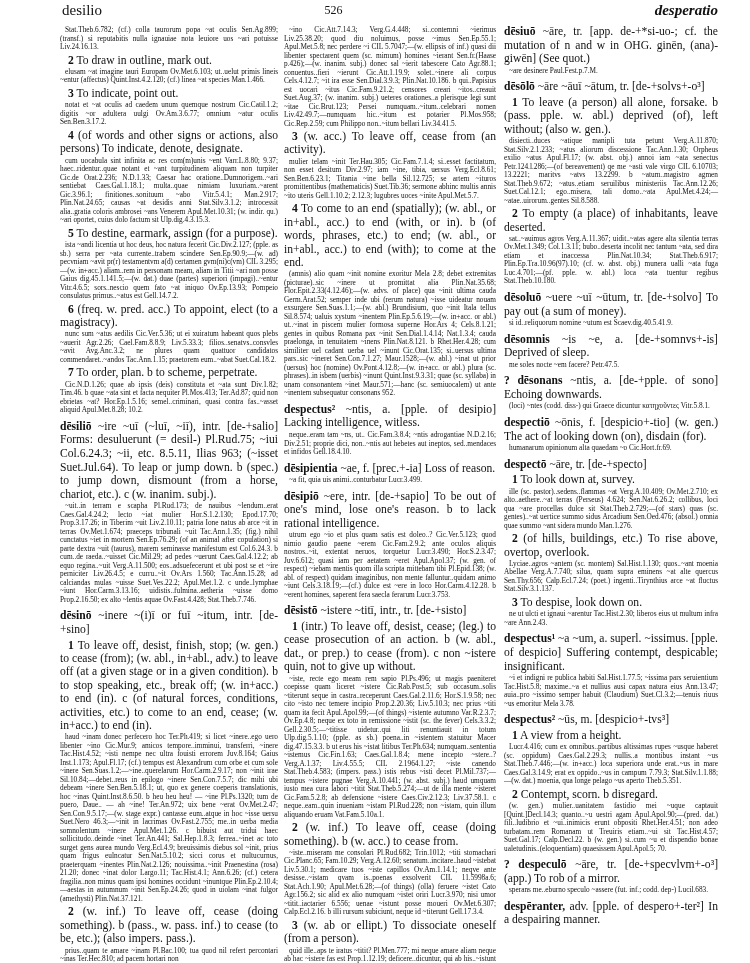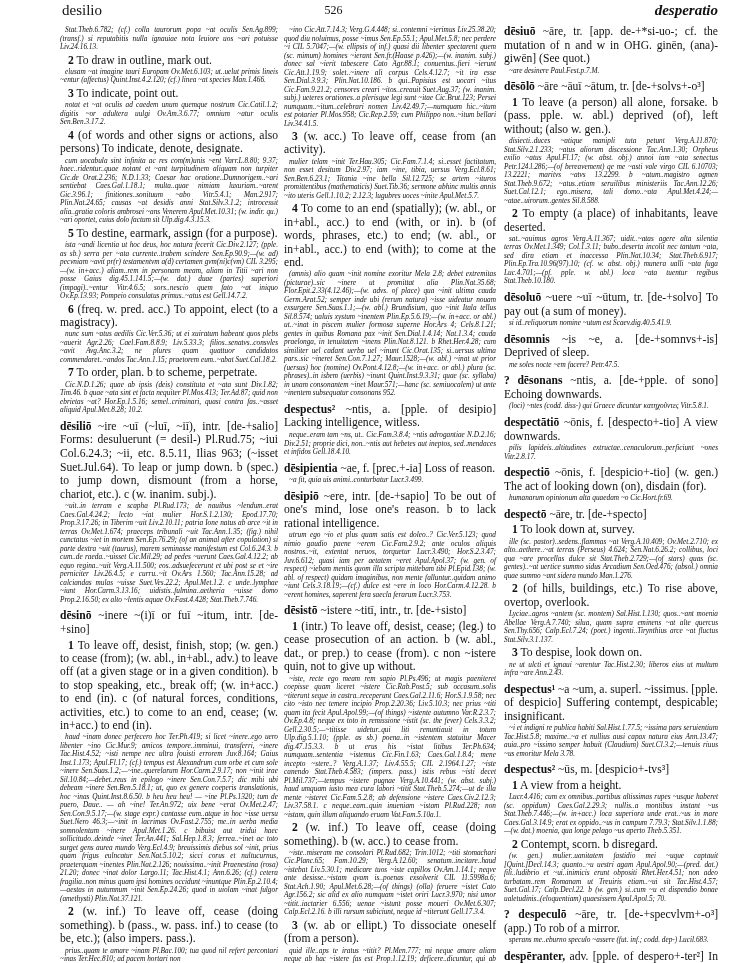--- a/index.html
+++ b/index.html
@@ -11,21 +11,21 @@
   .col { position: absolute; top: 25px; width: 184px; font-family: "Liberation Serif", serif; }
   .col1 { left: 60px; width: 184px; }
   .col2 { left: 250px; width: 244px; left: 284px; width: 212px; }
   .col3 { left: 504px; width: 214px; }
   .col1 { width: 218px; left: 60px; }
   .entry { margin-bottom: 5px; }
   .head { font-size: 11.6px; line-height: 13.6px; text-align: justify; }
   .lemma { font-weight: bold; }
   .sense { font-size: 11.6px; line-height: 13.4px; text-indent: 8px; margin-top: 2px; text-align: justify; }
   .snum { font-weight: bold; }
-  .cite { font-size: 7.3px; line-height: 8.5px; text-align: justify; text-indent: 5px; margin-top: 1px; font-style: italic; }
+  .cite { font-size: 7.3px; line-height: 8.5px; text-align: justify; text-indent: 5px; margin-top: 1px; }
 </style>
 </head>
 <body>
 
 <div class="header">
   <span class="hw-left">desilio</span>
   <span class="pageno">526</span>
   <span class="hw-right">desperatio</span>
 </div>
 
@@ -105,24 +105,20 @@
     </div>
     <div class="entry">
       <div class="head"><span class="lemma">dēsomnis</span> <span>~is ~e, a. [de-+somnvs+-is] Deprived of sleep.</span></div>
       <div class="cite">me soles nocte ~em facere? Petr.47.5.</div>
     </div>
     <div class="entry">
       <div class="head"><span class="lemma">? dēsonans</span> <span>~ntis, a. [de-+pple. of sono] Echoing downwards.</span></div>
       <div class="cite">(loci) ~ntes (codd. diss-) qui Graece dicuntur κατηχοῦντες Vitr.5.8.1.</div>
     </div>
     <div class="entry">
-      <div class="head"><span class="lemma">despectātiō</span> <span>~ōnis, f. [despecto+-tio] A view downwards.</span></div>
-      <div class="cite">pilis lapideis..altitudines extructae..cenaculorum..perficiunt ~ones Vitr.2.8.17.</div>
-    </div>
-    <div class="entry">
       <div class="head"><span class="lemma">despectiō</span> <span>~ōnis, f. [despicio+-tio] (w. gen.) The act of looking down (on), disdain (for).</span></div>
       <div class="cite">humanarum opinionum alta quaedam ~o Cic.Hort.fr.69.</div>
     </div>
     <div class="entry">
       <div class="head"><span class="lemma">despectō</span> <span>~āre, tr. [de-+specto]</span></div>
       <div class="sense"><span class="snum">1</span> <span>To look down at, survey.</span></div>
       <div class="cite">ille (sc. pastor)..sedens..flammas ~at Verg.A.10.409; Ov.Met.2.710; ex alto..aethere..~at terras (Perseus) 4.624; Sen.Nat.6.26.2; collibus, loci qua ~are procellas dulce sit Stat.Theb.2.729;—(of stars) quas (sc. gentes)..~at uertice summo sidus Arcadium Sen.Oed.476; (absol.) omnia quae summo ~ant sidera mundo Man.1.276.</div>
       <div class="sense"><span class="snum">2</span> <span>(of hills, buildings, etc.) To rise above, overtop, overlook.</span></div>
       <div class="cite">Lyciae..agros ~antem (sc. montem) Sal.Hist.1.130; quos..~ant moenia Abellae Verg.A.7.740; silua, quam supra eminens ~at alte quercus Sen.Thy.656; Calp.Ecl.7.24; (poet.) ingenti..Tirynthius arce ~at fluctus Stat.Silv.3.1.137.</div>
       <div class="sense"><span class="snum">3</span> <span>To despise, look down on.</span></div>

